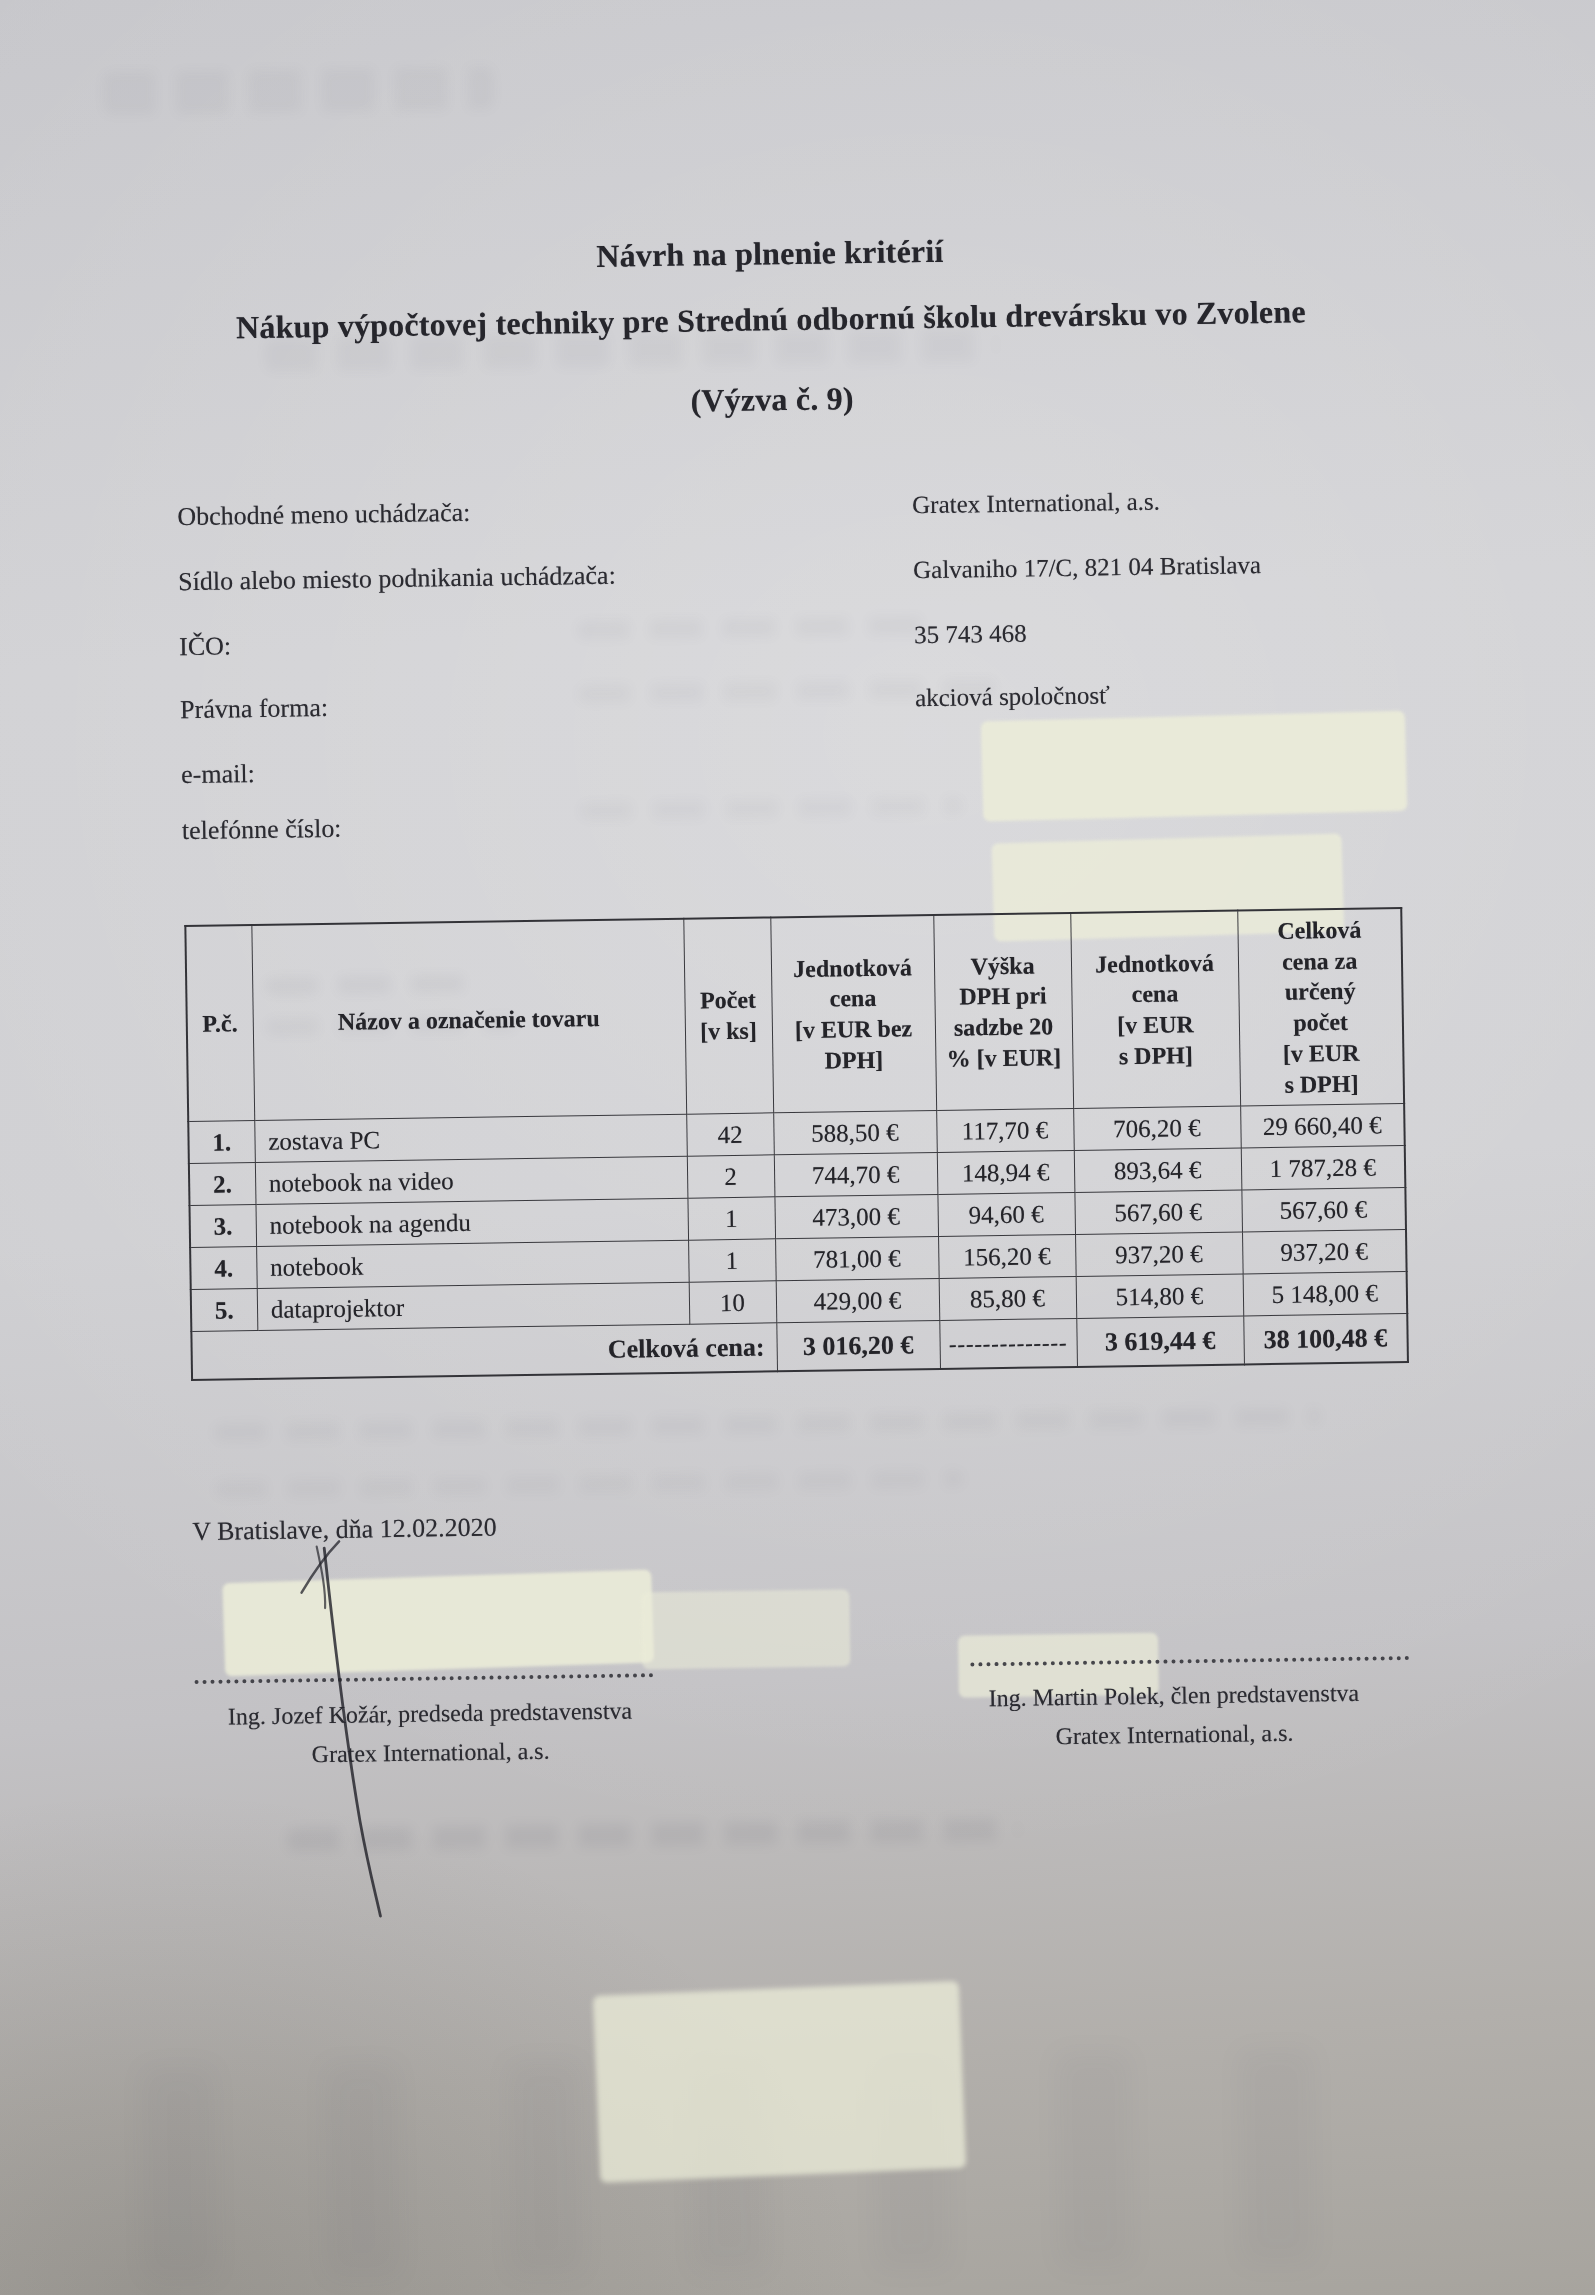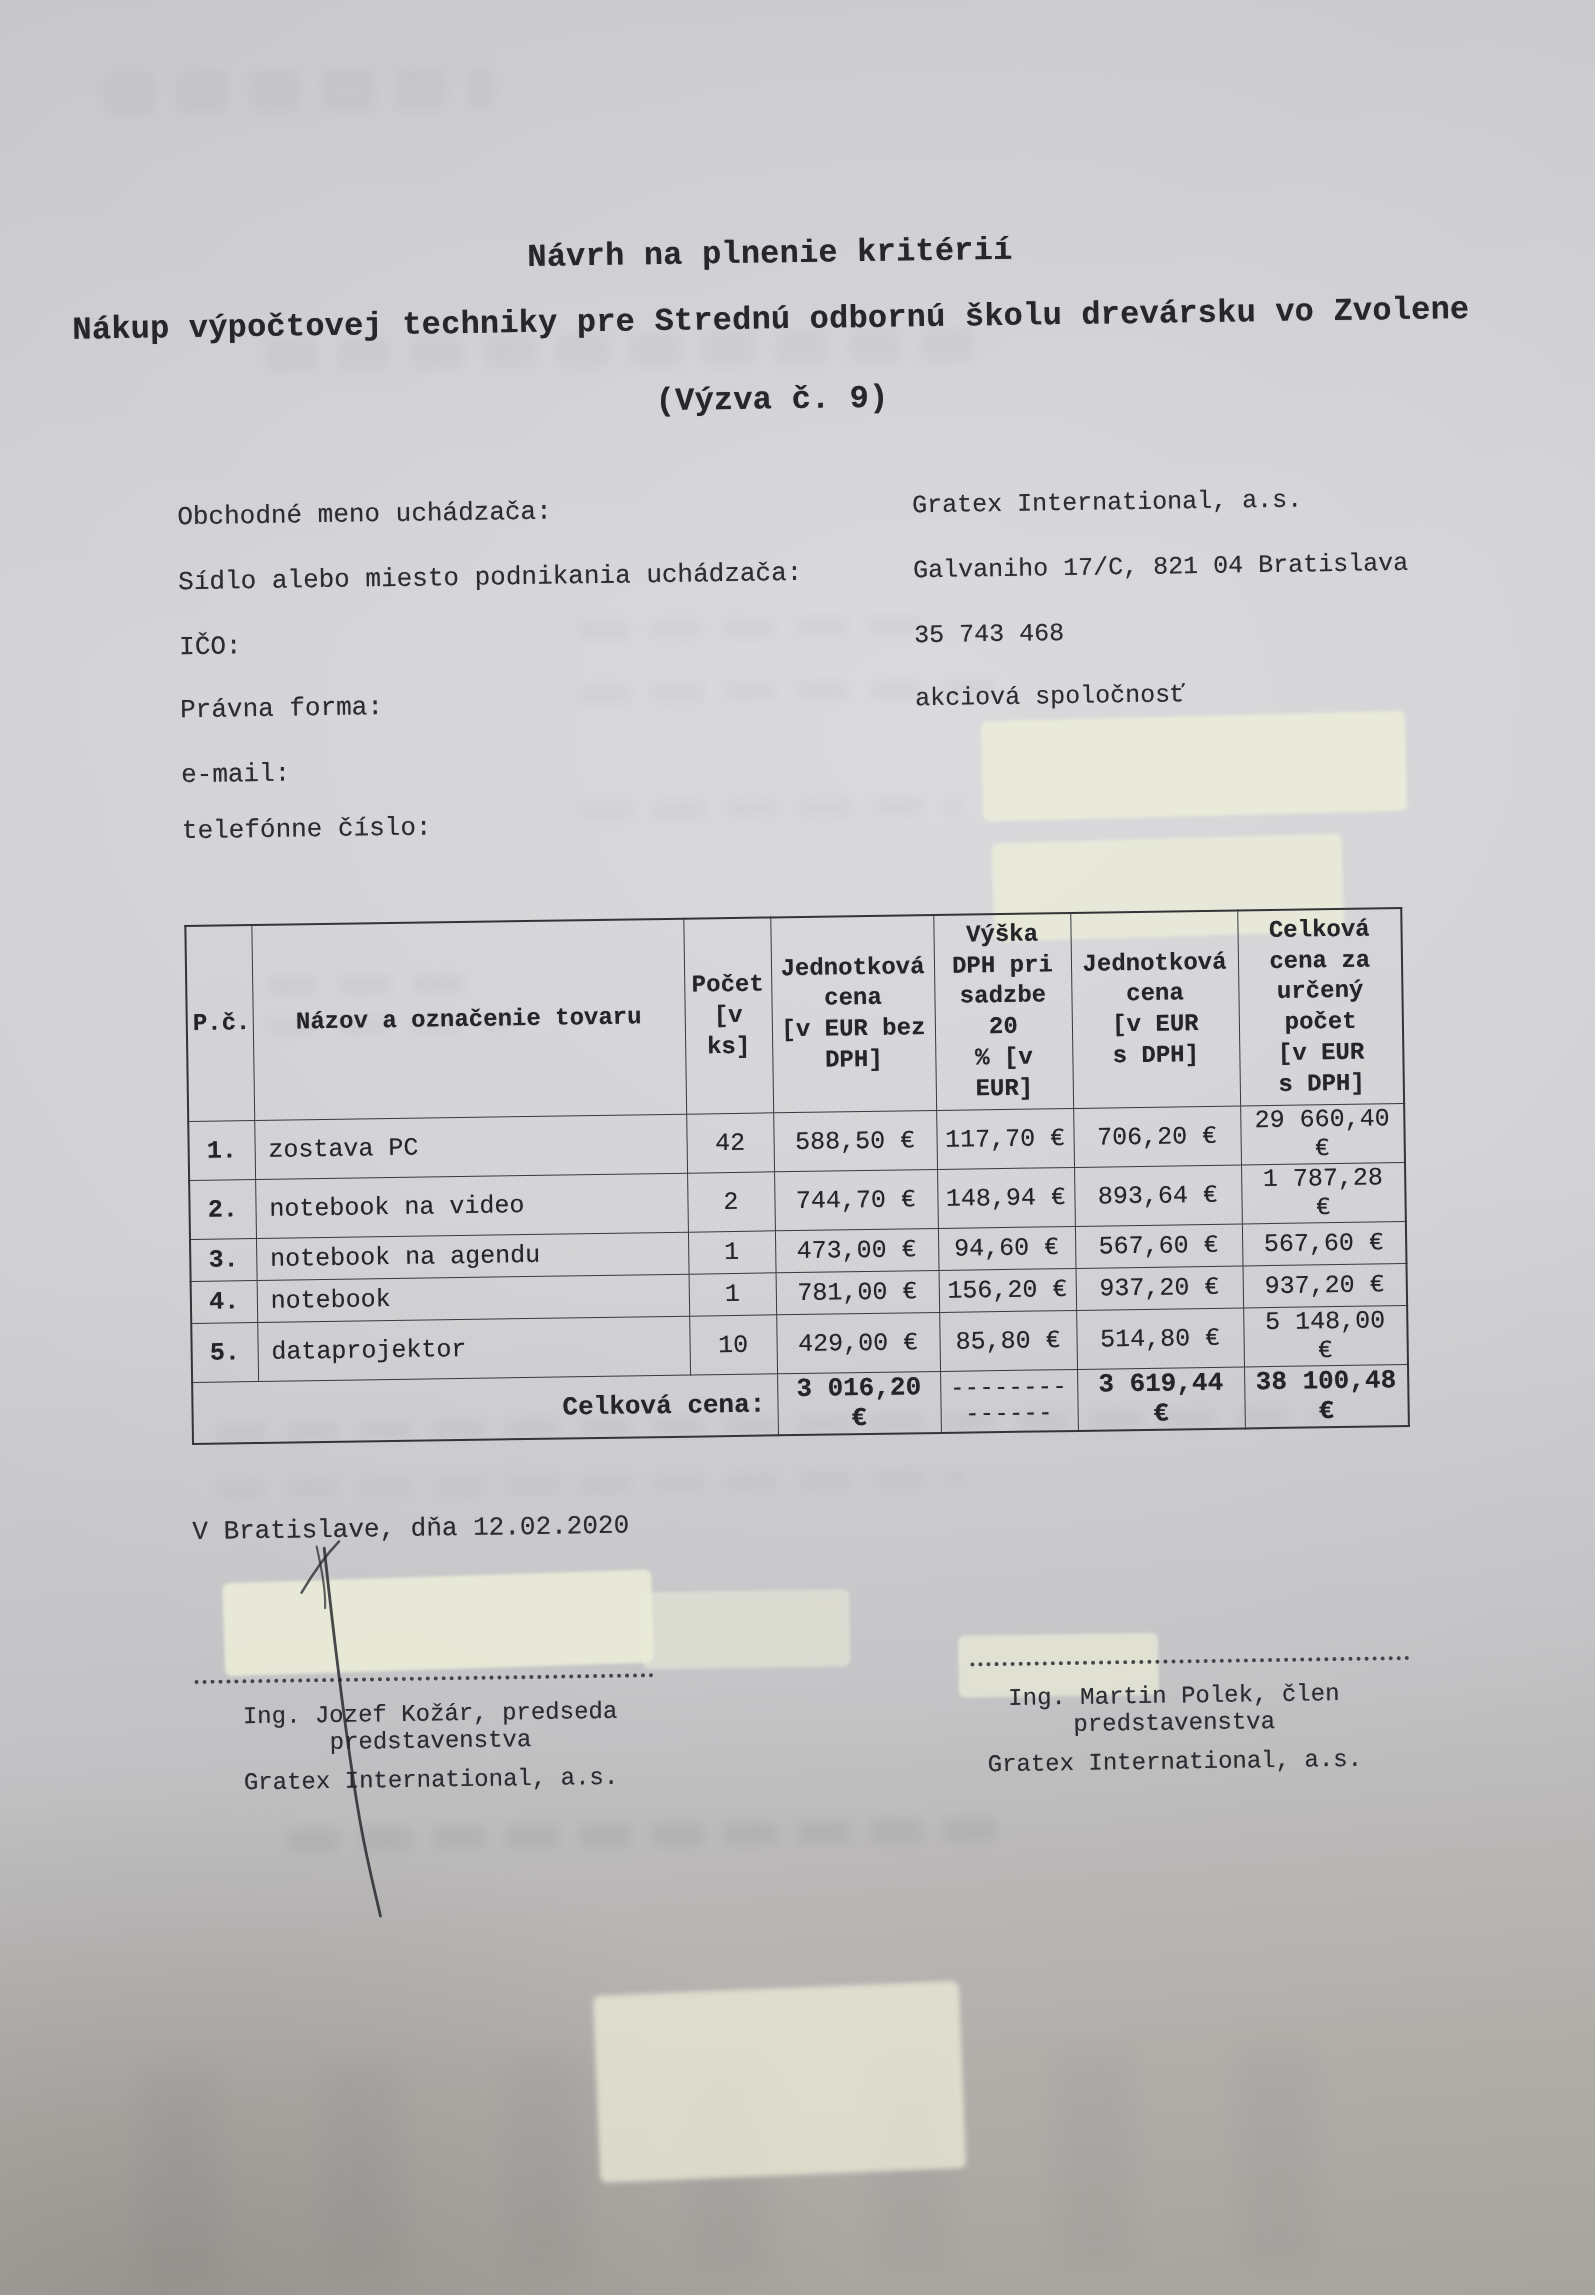--- a/index.html
+++ b/index.html
@@ -1,19 +1,19 @@
 <!DOCTYPE html>
 <html style="font-size:13.3px"><head>
 <meta charset="utf-8">
 <style>
   html,body{margin:0;padding:0;background:#8f8c86;}
   *{box-sizing:border-box;}
   #page{
     position:relative;width:1596px;height:2295px;overflow:hidden;
-    font-family:Liberation Mono, monospace;color:#2c2c31;
+    font-family:Liberation Serif, serif;color:#2c2c31;
     background:
       radial-gradient(130% 80% at 58% 32%, rgba(255,255,255,0.22), rgba(255,255,255,0) 62%),
       radial-gradient(80% 40% at 10% 100%, rgba(60,58,52,0.18), rgba(60,58,52,0) 55%),
       linear-gradient(176deg,#c7c7cb 0%,#d0d0d3 28%,#cfcfd2 52%,#c3c2c5 72%,#b2afab 88%,#a7a49e 100%);
   }
   #doc{position:absolute;left:0;top:0;width:1596px;height:2295px;transform:rotate(-0.85deg);transform-origin:50% 45%;}
   .abs{position:absolute;}
   .title{left:0;right:33px;text-align:center;font-weight:bold;font-size:32px;letter-spacing:0.2px;
          color:#26262c;text-shadow:0 0 0.8px rgba(20,20,30,0.45);}
   .formrow{left:0;top:0;width:100%;height:37px;}

